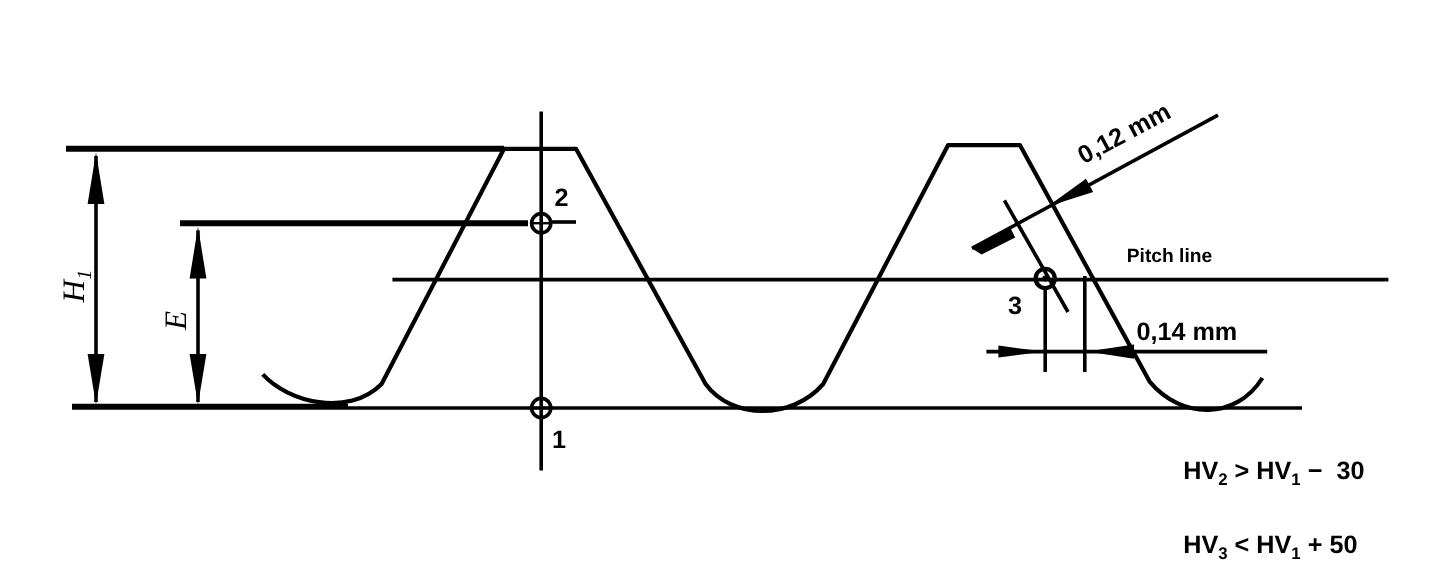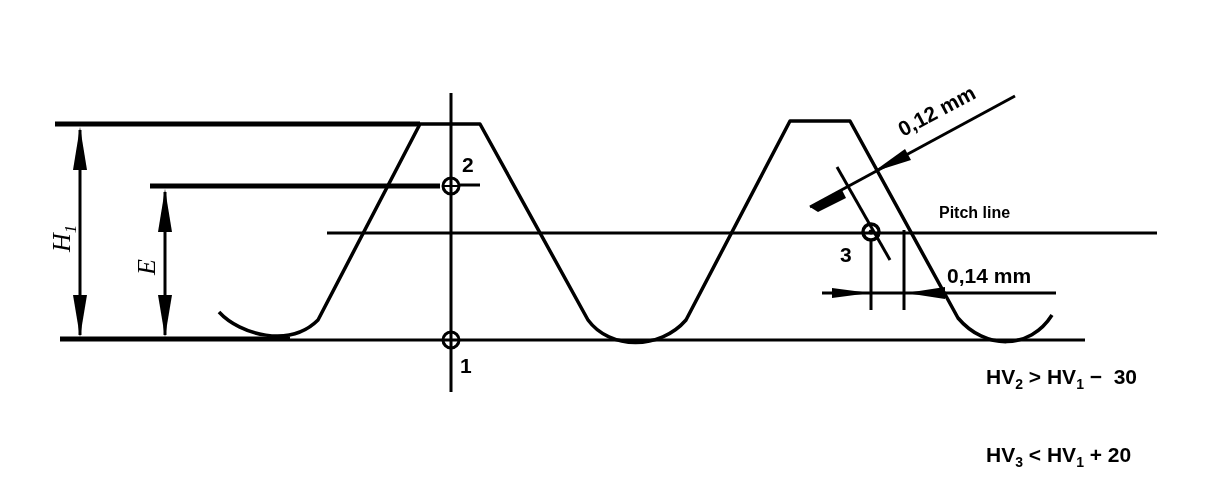--- a/index.html
+++ b/index.html
@@ -78,22 +78,22 @@
   <text class="lbl" font-size="16" x="939" y="218">Pitch line</text>
 
   <line class="ln thin" x1="871" y1="240" x2="871" y2="310"></line>
   <line class="ln thin" x1="904" y1="230" x2="904" y2="310"></line>
   <line class="ln thin" x1="822" y1="293" x2="1056" y2="293"></line>
   <polygon points="870,293 832,288 832,298" fill="#000"></polygon>
   <polygon points="906,293 945,287 945,299" fill="#000"></polygon>
   <text class="lbl" font-size="21" x="947" y="283">0,14 mm</text>
 </svg>
 
-<div class="formula" style="left:986px; top:365px;">
+<div class="formula" style="left:986px; top:381px;">
   <span>HV</span><sub>2</sub>
   <span>&gt;</span>
   <span>HV</span><sub>1</sub><span style="white-space:pre"> −  30</span>
 </div>
 <div class="formula" style="left:986px; top:443px;">
   <span>HV</span><sub>3</sub>
   <span>&lt;</span>
-  <span>HV</span><sub>1</sub><span style="white-space:pre"> + 20</span>
+  <span>HV</span><sub>1</sub><span style="white-space:pre"> + 50</span>
 </div>
 
 </body></html>

